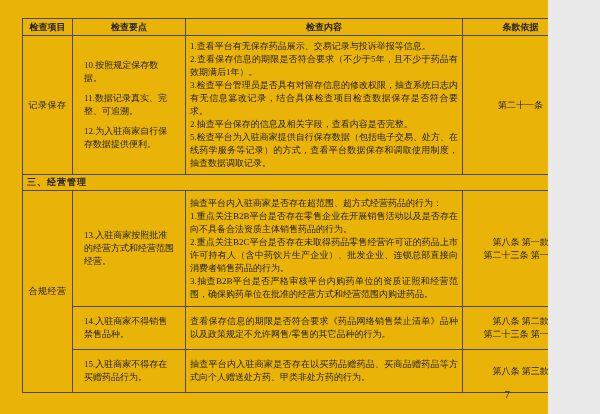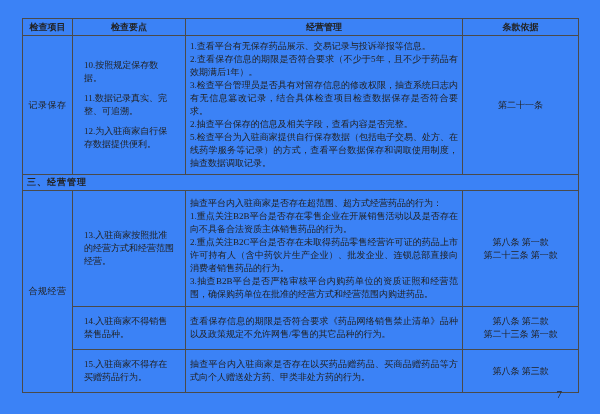--- a/index.html
+++ b/index.html
@@ -1,19 +1,19 @@
 <!DOCTYPE html>
 <html><head>
 <meta charset="utf-8">
 <style>
   html,body{margin:0;padding:0;background:#e9e9e9;}
   .page{
     position:relative;
-    width:600px;height:414px;
-    background:#3b82f6;
+    width:548px;height:414px;
+    background:#eab308;
     font-family:"Liberation Serif","DejaVu Serif",serif;
     color:#1c1c1c;
     overflow:hidden;
   }
   table.doc{
     position:absolute;
     left:22px;top:18px;
     width:556px;
     border-collapse:collapse;
     table-layout:fixed;
@@ -82,21 +82,21 @@
       <col style="width:50px">
       <col style="width:113px">
       <col style="width:277px">
       <col style="width:116px">
     </colgroup>
 
     <tbody>
         <tr>
       <td class="hd">检查项目</td>
       <td class="hd">检查要点</td>
-      <td class="hd">经营管理</td>
+      <td class="hd">检查内容</td>
       <td class="hd">条款依据</td>
     </tr>
 
     <tr style="height:139px;">
       <td class="item">记录保存</td>
       <td class="keypoints">
         <div>10.按照规定保存数据。</div>
         <div>11.数据记录真实、完整、可追溯。</div>
         <div>12.为入驻商家自行保存数据提供便利。</div>
       </td>

